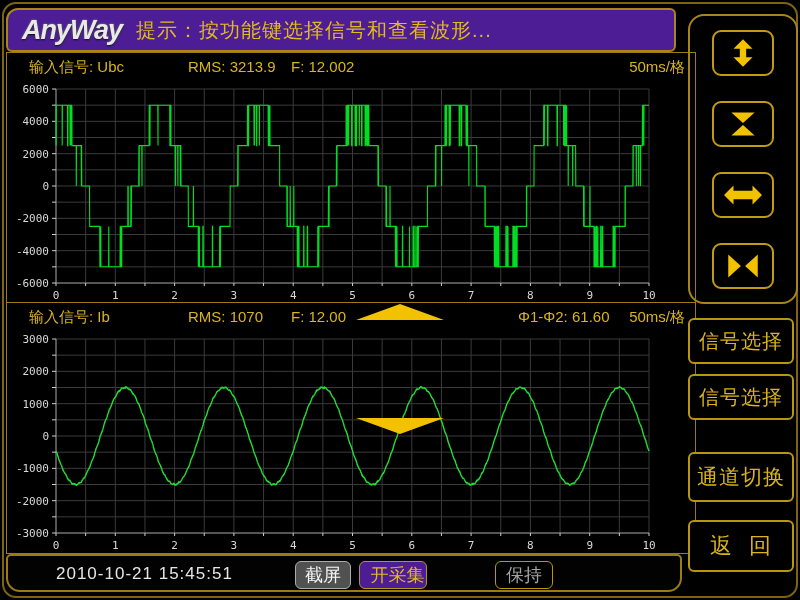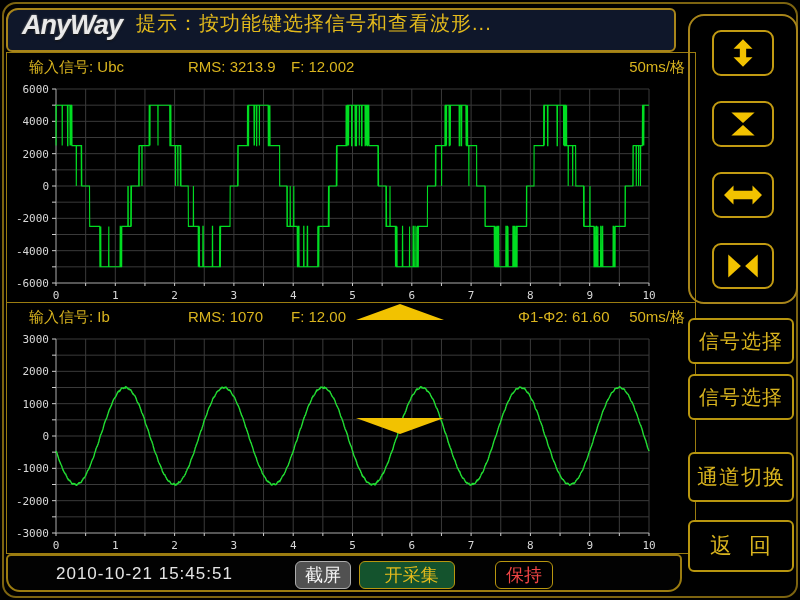--- a/index.html
+++ b/index.html
@@ -2,21 +2,21 @@
 <html><head>
 <meta charset="utf-8">
 <style>
   html,body{margin:0;padding:0;background:#000;}
   .screen{position:relative;width:800px;height:600px;background:#000;overflow:hidden;
           font-family:"Liberation Sans","DejaVu Sans",sans-serif;}
   .outer-frame{position:absolute;inset:2px;border:2px solid #7d6410;border-radius:14px;pointer-events:none;}
 
   
   .header{position:absolute;left:6px;top:8px;width:666px;height:40px;border:2px solid #a8851a;
-          border-radius:12px 6px 6px 6px;display:flex;align-items:flex-start;background:#0f172a;}
+          border-radius:12px 6px 6px 6px;display:flex;align-items:center;background:#4c1d95;}
   .logo{font-style:italic;font-weight:bold;font-size:27px;color:#e9e9e9;margin-left:14px;
         letter-spacing:-1px;text-shadow:0 1px 2px #000,0 0 2px #aaa;}
   .tip{color:#e3ba1c;font-size:20px;margin-left:14px;letter-spacing:1px;}
 
   
   .panel{position:absolute;left:6px;width:676px;height:250px;border:1px solid #9b7c10;background:#000;padding-left:12px;}
   .p1{top:52px;} .p2{top:302px;}
   .scope-row{position:absolute;top:5px;left:0;width:100%;height:22px;color:#d9b41e;font-size:15px;}
   .scope-row span{position:absolute;white-space:nowrap;}
   .sig{left:22px;} .rms{left:181px;} .frq{left:284px;} .pha{left:511px;}
@@ -42,22 +42,22 @@
   .tri-dn{top:418px;border-left:44px solid transparent;border-right:44px solid transparent;
           border-top:16px solid #f2c200;}
 
   
   .footer{position:absolute;left:6px;top:554px;width:676px;height:38px;border:2px solid #9b7c10;
           border-radius:5px 5px 14px 14px;background:#020202;box-sizing:border-box;}
   .datetime{position:absolute;left:48px;top:8px;color:#e5e5e5;font-size:17px;letter-spacing:1px;}
   .f-btn{position:absolute;top:5px;height:28px;border-radius:6px;display:flex;align-items:center;
          justify-content:center;font-size:18px;cursor:pointer;box-sizing:border-box;}
   .btn-shot{left:287px;width:56px;background:#515151;border:1px solid #adadad;color:#f5f5f5;}
-  .btn-cap{left:351px;width:96px;background:#14532d;border:1px solid #b8960f;color:#e3ba1c;padding-left:9px;}
-  .btn-hold{left:487px;width:58px;background:#000;border:1px solid #b8960f;color:#ef4444;}
+  .btn-cap{left:351px;width:68px;background:#4c1d95;border:1px solid #b8960f;color:#e3ba1c;padding-left:9px;}
+  .btn-hold{left:487px;width:58px;background:#000;border:1px solid #b8960f;color:#a3a3a3;}
   svg{display:block;}
 </style>
 </head>
 <body>
 
 <div class="screen">
   <div class="outer-frame"></div>
 
   <div class="header">
     <span class="logo">AnyWay</span>

